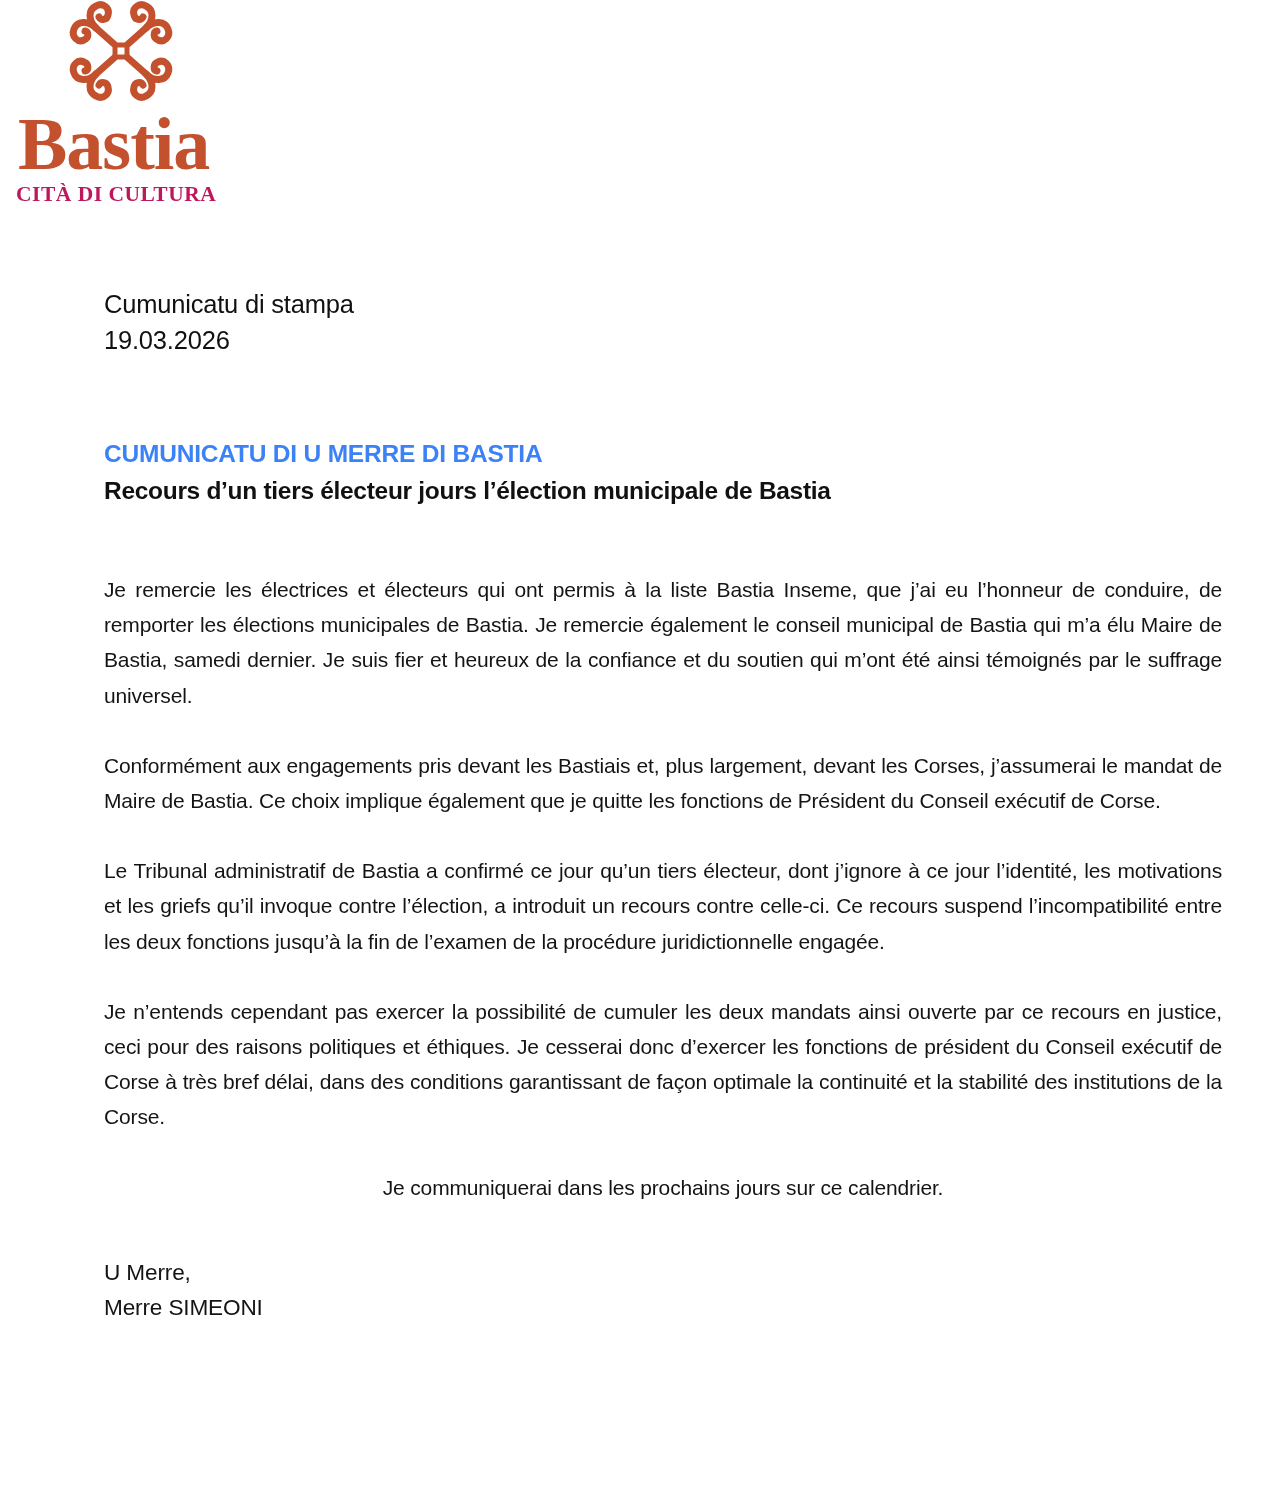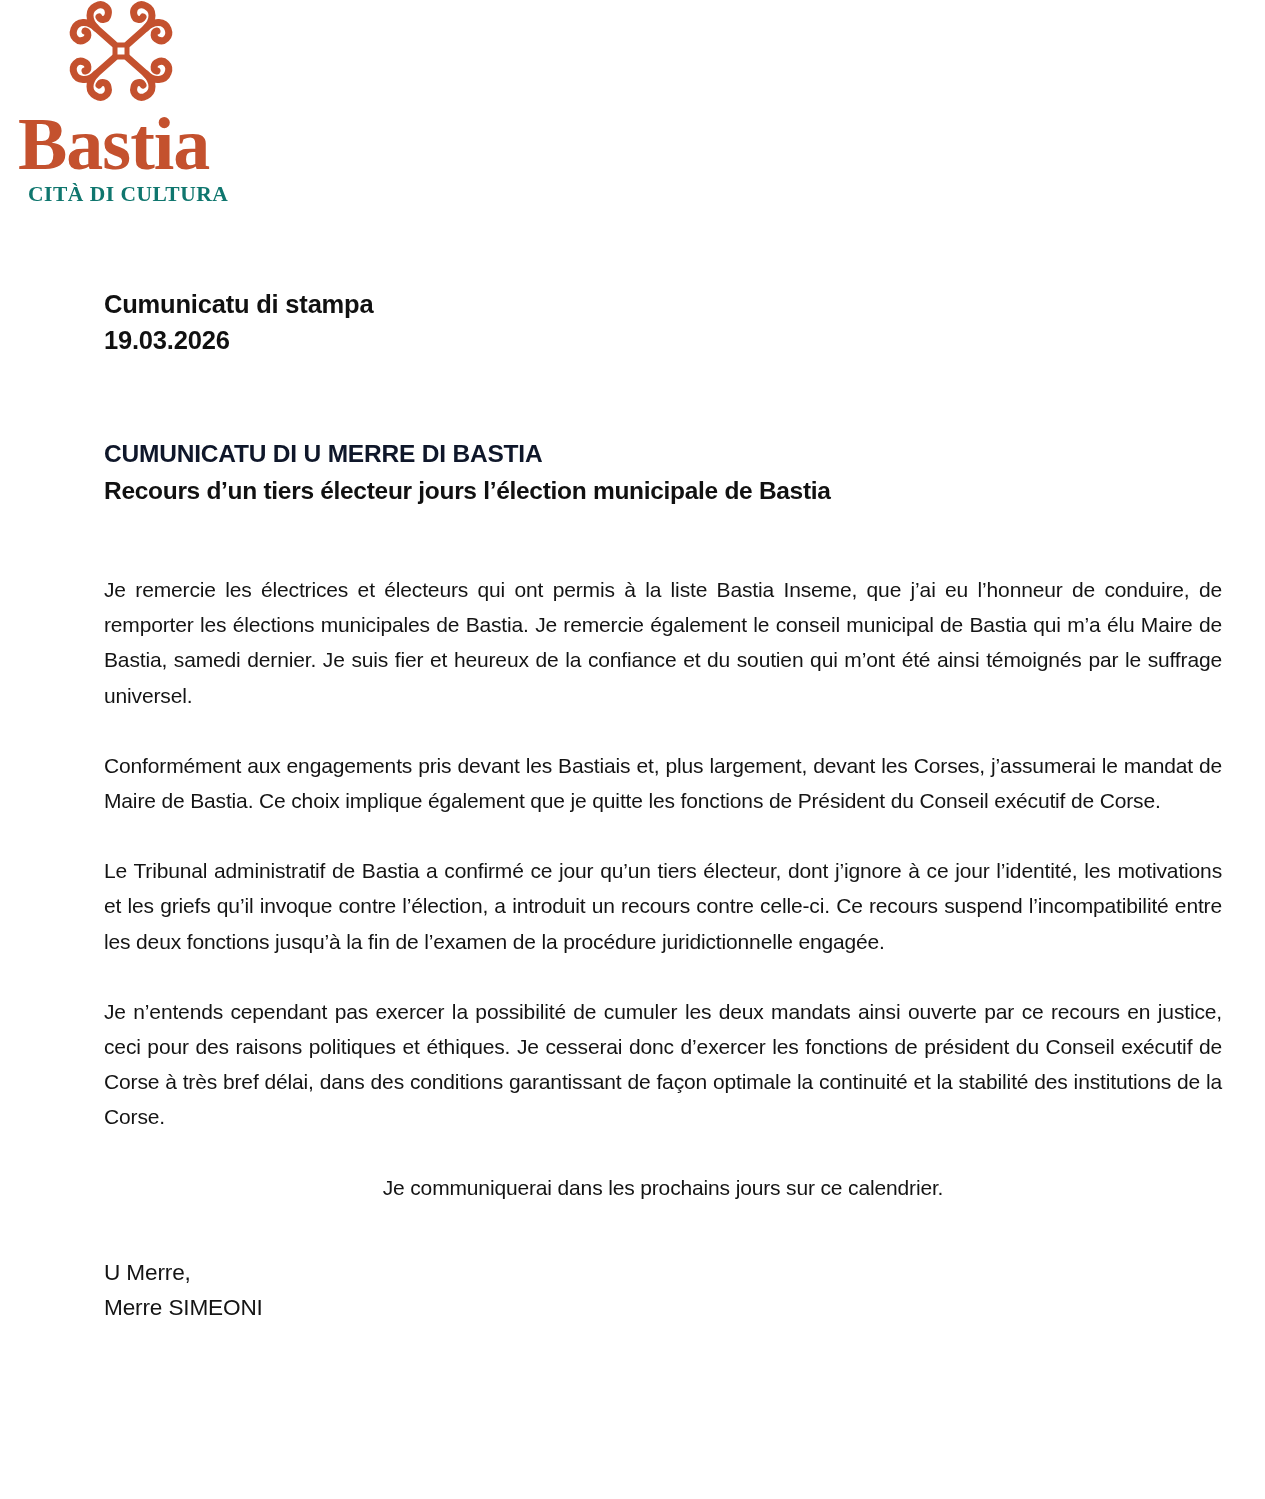--- a/index.html
+++ b/index.html
@@ -37,51 +37,51 @@
     letter-spacing: -1px;
     margin-left: 2px;
     position: relative;
   }
   #logo-subtitle {
     display: block;
     font-family: "Liberation Serif", serif;
     font-weight: 700;
     font-size: 21.5px;
     line-height: 1;
-    color: #0f766e;
+    color: #be185d;
     letter-spacing: 0.5px;
-    margin-left: 12px;
+    margin-left: 0;
     margin-top: 6px;
   }
 
   
   #doc {
     position: absolute;
     left: 104px;
     top: 286px;
     width: 1118px;
   }
 
   .kicker {
     font-size: 25.5px;
-    font-weight: 700;
+    font-weight: 400;
     line-height: 1.42;
     letter-spacing: -0.2px;
     color: #111111;
   }
 
   .headline-block {
     margin-top: 78px;
   }
   .headline-1 {
     font-size: 24.5px;
     font-weight: 700;
     line-height: 1.5;
     letter-spacing: -0.2px;
-    color: #0f172a;
+    color: #3b82f6;
   }
   .headline-2 {
     font-size: 24.5px;
     font-weight: 700;
     line-height: 1.5;
     letter-spacing: -0.3px;
     color: #111111;
   }
 
   .body-stack {

